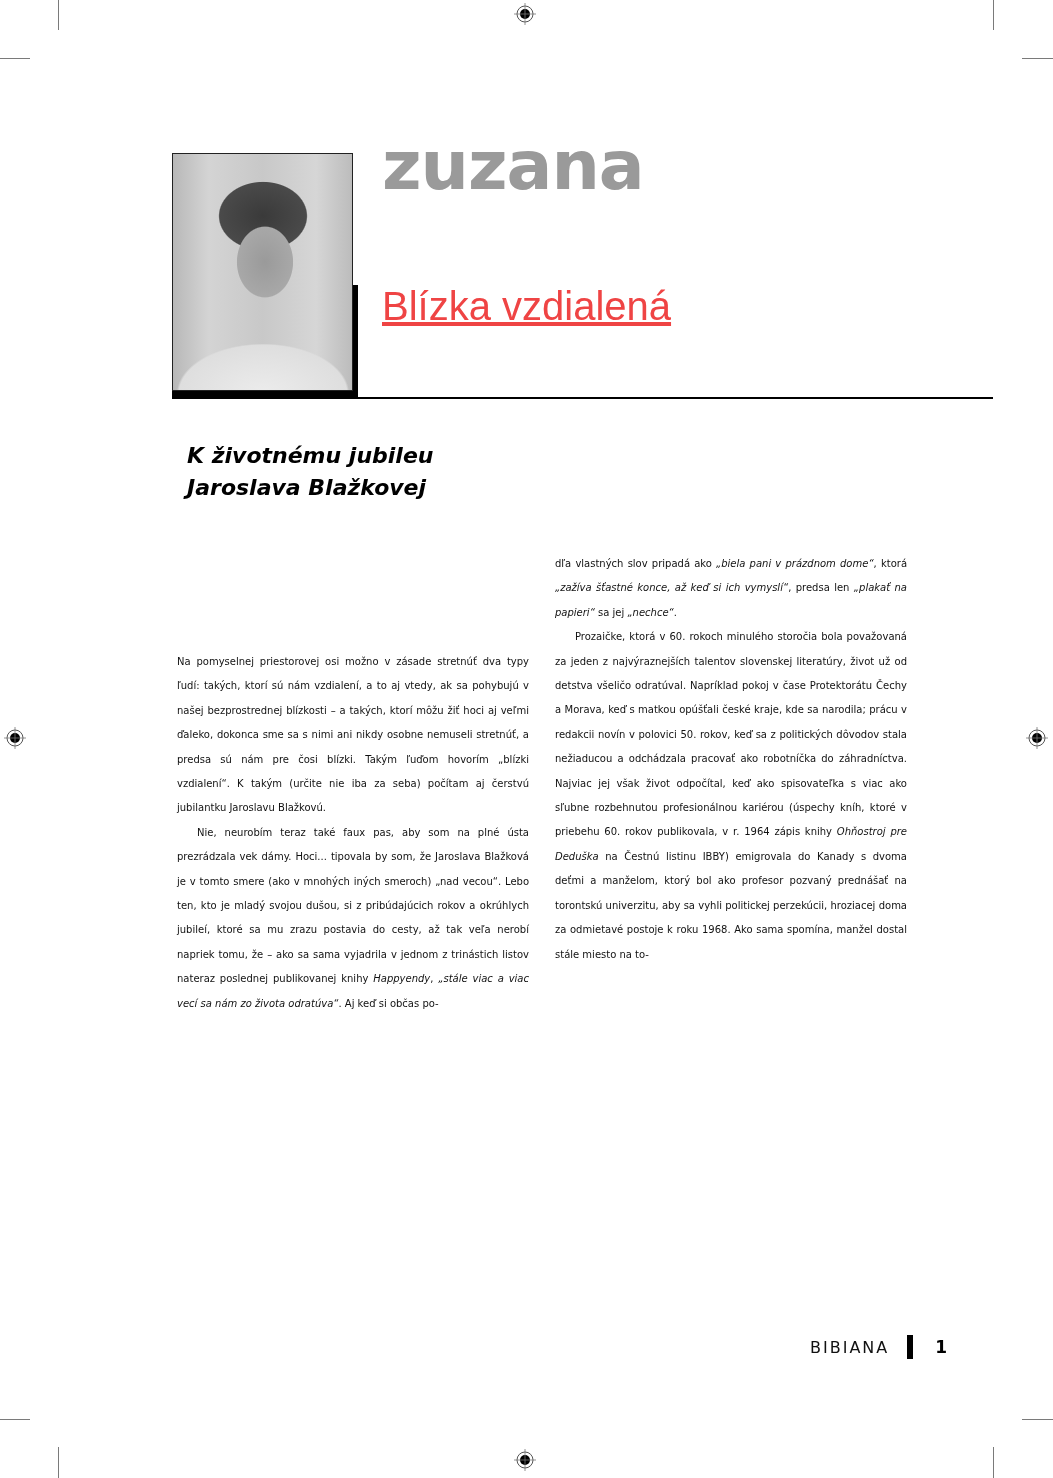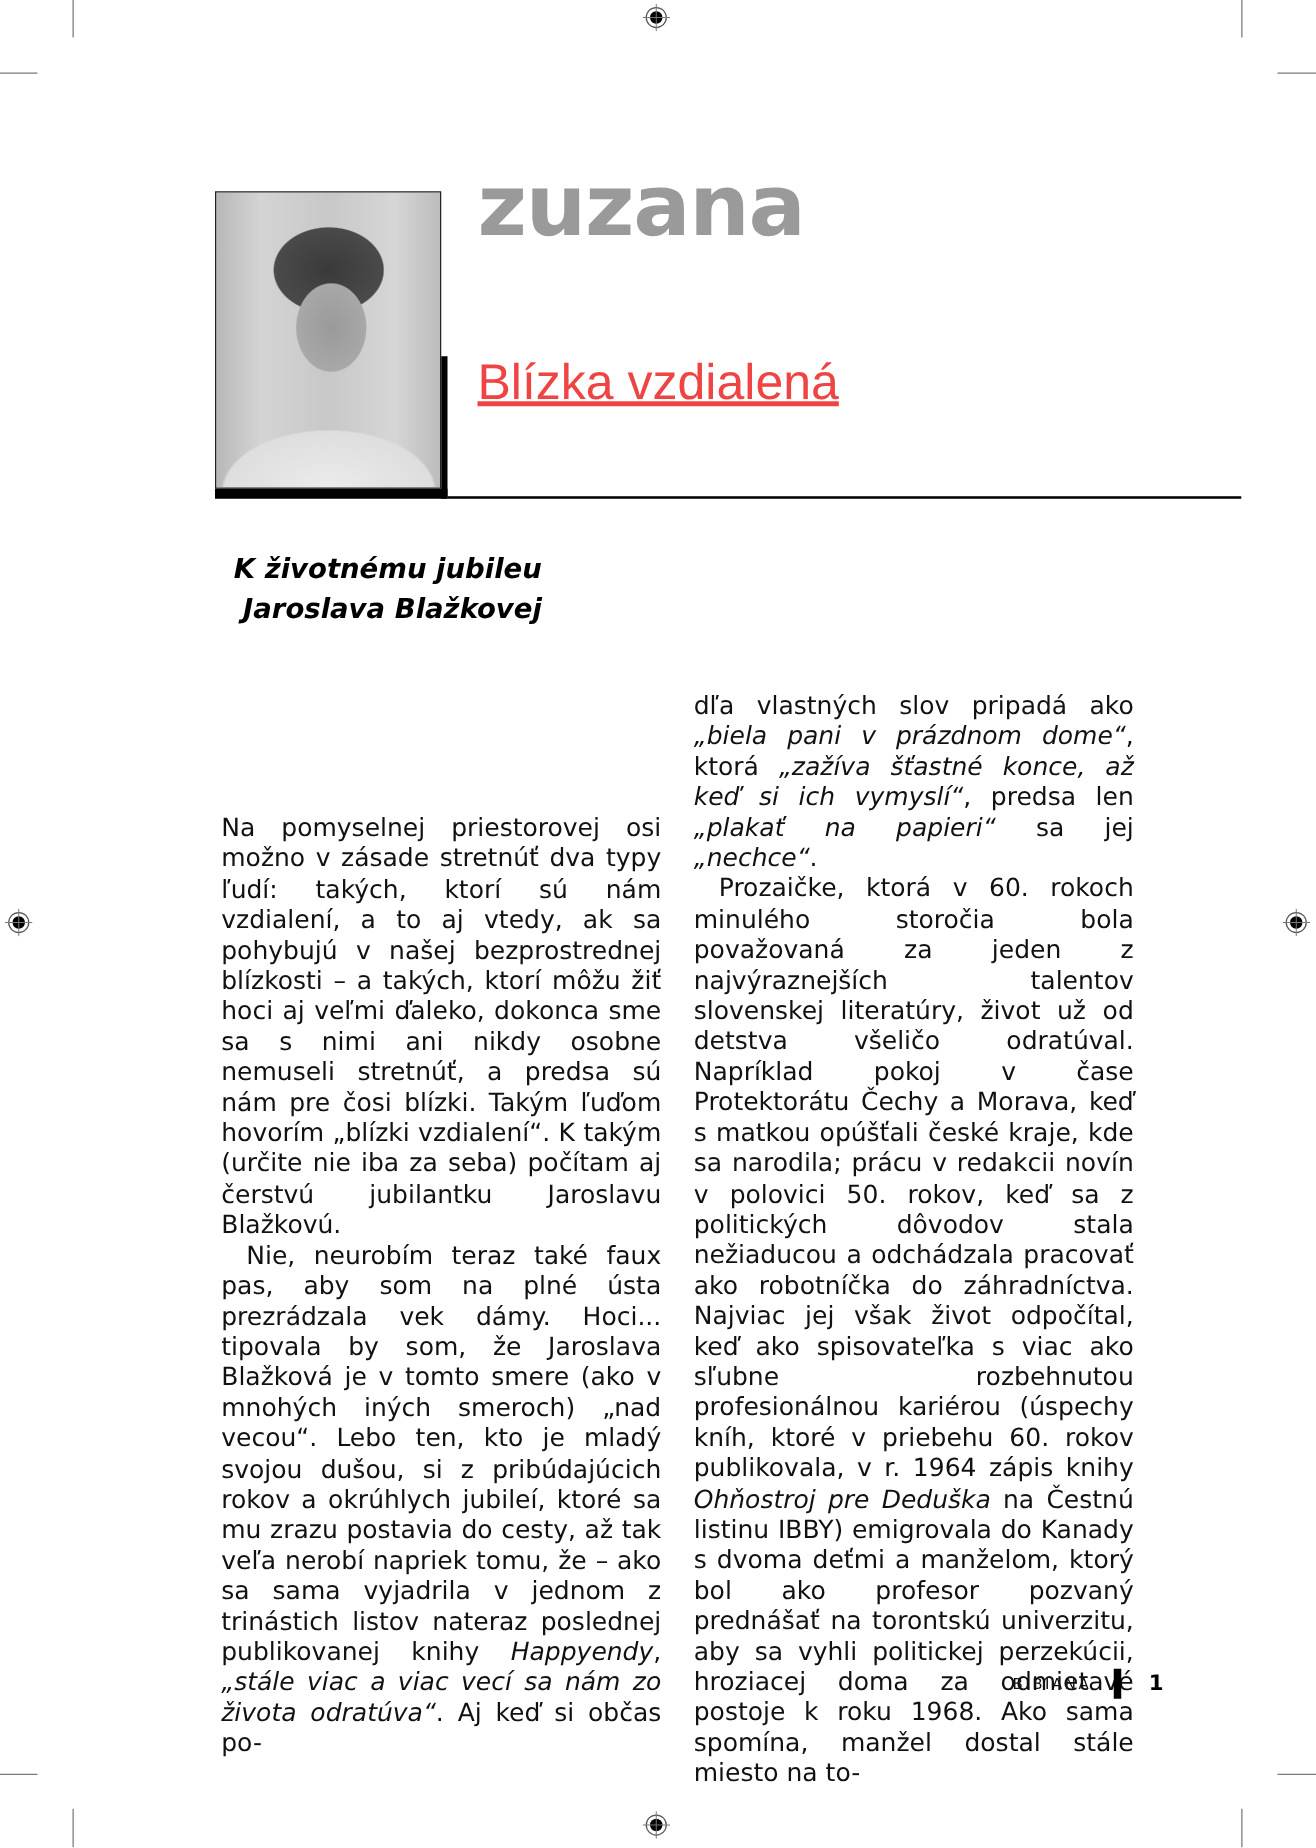--- a/index.html
+++ b/index.html
@@ -29,35 +29,35 @@
     margin: 0;
   }
   .article-title {
     position: absolute; left: 382px; top: 282px;
     font-family: "Liberation Sans", sans-serif; font-weight: normal;
     font-size: 40px; line-height: 48px; color: #ef4444; margin: 0; text-decoration: underline;
   }
   .subtitle {
     position: absolute; left: 187px; top: 440px;
     font-family: "DejaVu Sans", sans-serif; font-weight: bold; font-style: italic;
-    font-size: 22px; line-height: 32px; color: #000; margin: 0; text-align: right;
+    font-size: 22px; line-height: 32px; color: #000; margin: 0;
   }
 
   .col {
     position: absolute; width: 352px;
-    font-family: "DejaVu Sans", sans-serif; font-size: 20px; line-height: 24.4px;
+    font-family: "DejaVu Sans", sans-serif; font-size: 10px; line-height: 24.4px;
     text-align: justify; color: #111;
   }
   .col p { margin: 0; }
   .col .indent { text-indent: 20px; }
   .col-left { left: 177px; top: 650px; }
   .col-right { left: 555px; top: 552px; }
 
   .footer { position: absolute; left: 810px; top: 1335px; height: 24px; display: flex; align-items: center; }
-  .brand { font-family: "DejaVu Sans", sans-serif; font-size: 12px; letter-spacing: 2px; color: #111; font-weight: normal; }
+  .brand { font-family: "DejaVu Sans", sans-serif; font-size: 16px; letter-spacing: 2px; color: #111; font-weight: normal; }
   .footer-bar { width: 6px; height: 24px; background: #000; margin-left: 18px; margin-right: 22px; }
   .page-num { font-family: "DejaVu Sans", sans-serif; font-weight: bold; font-size: 17px; color: #000; }
 </style>
 </head>
 <body>
 
 <div class="crop" style="left:58px;top:0;width:1px;height:30px;"></div>
 <div class="crop" style="left:0;top:58px;width:30px;height:1px;"></div>
 <div class="crop" style="left:993px;top:0;width:1px;height:30px;"></div>
 <div class="crop" style="left:1022px;top:58px;width:31px;height:1px;"></div>

